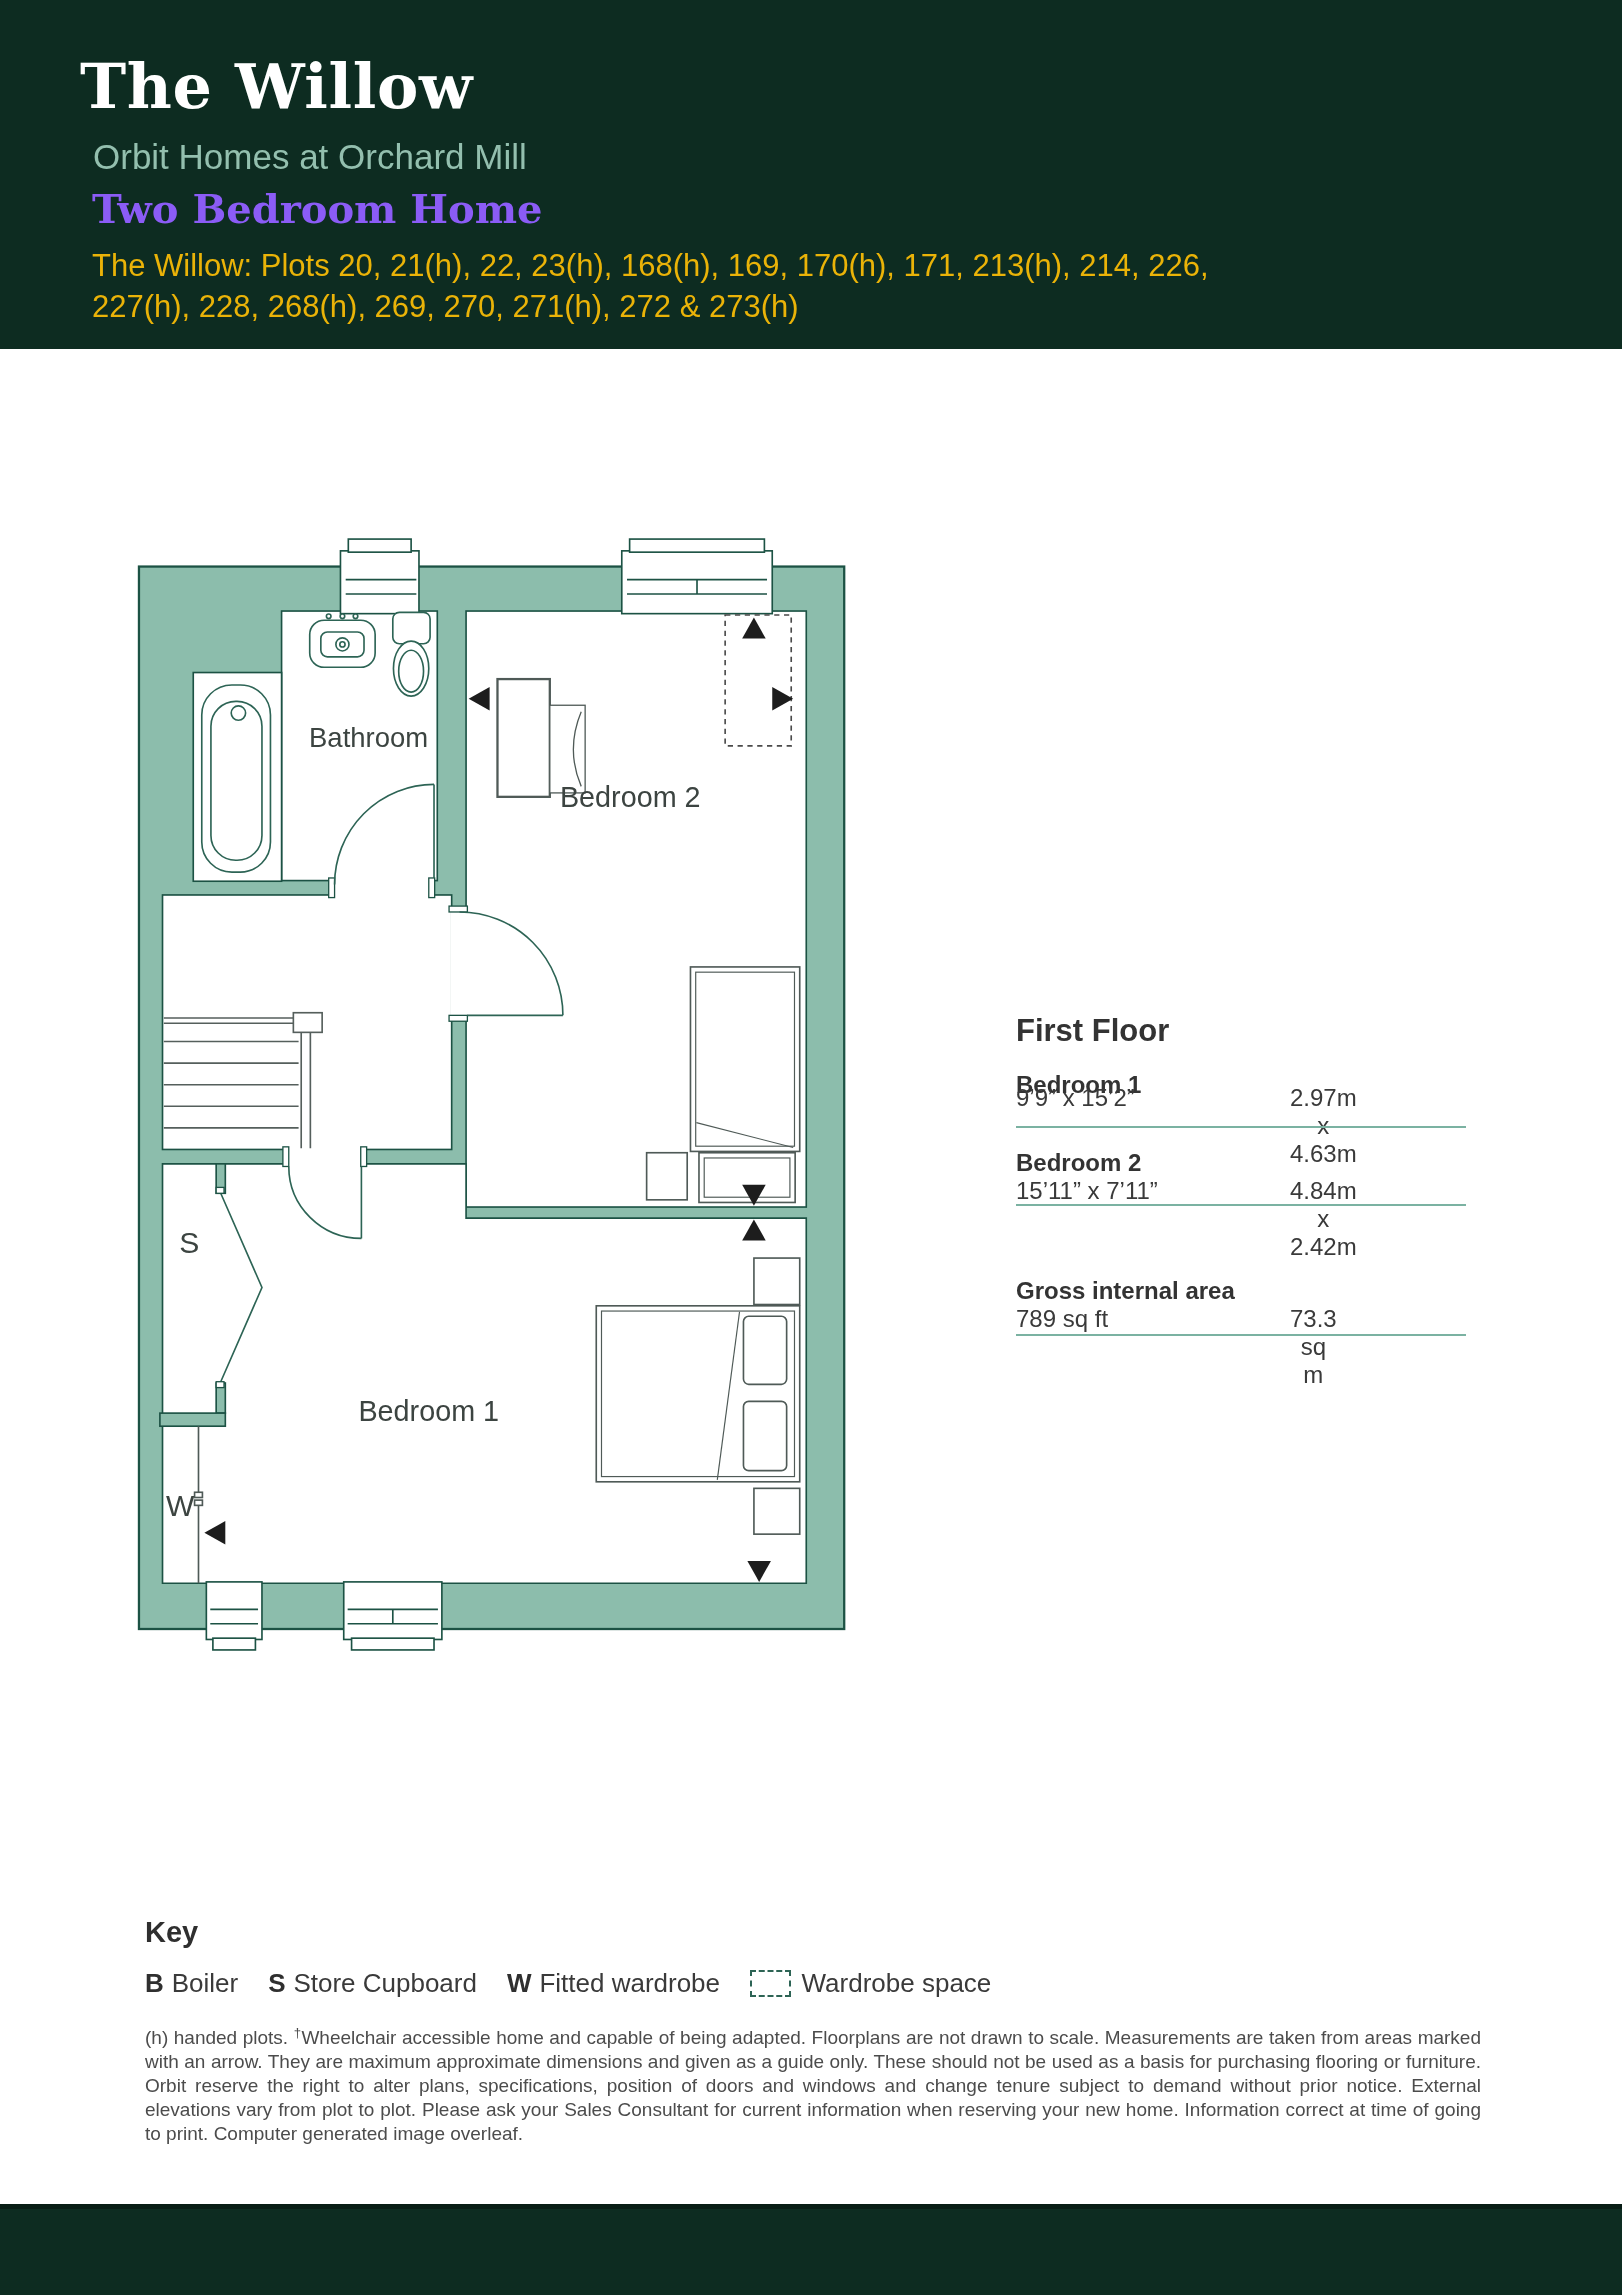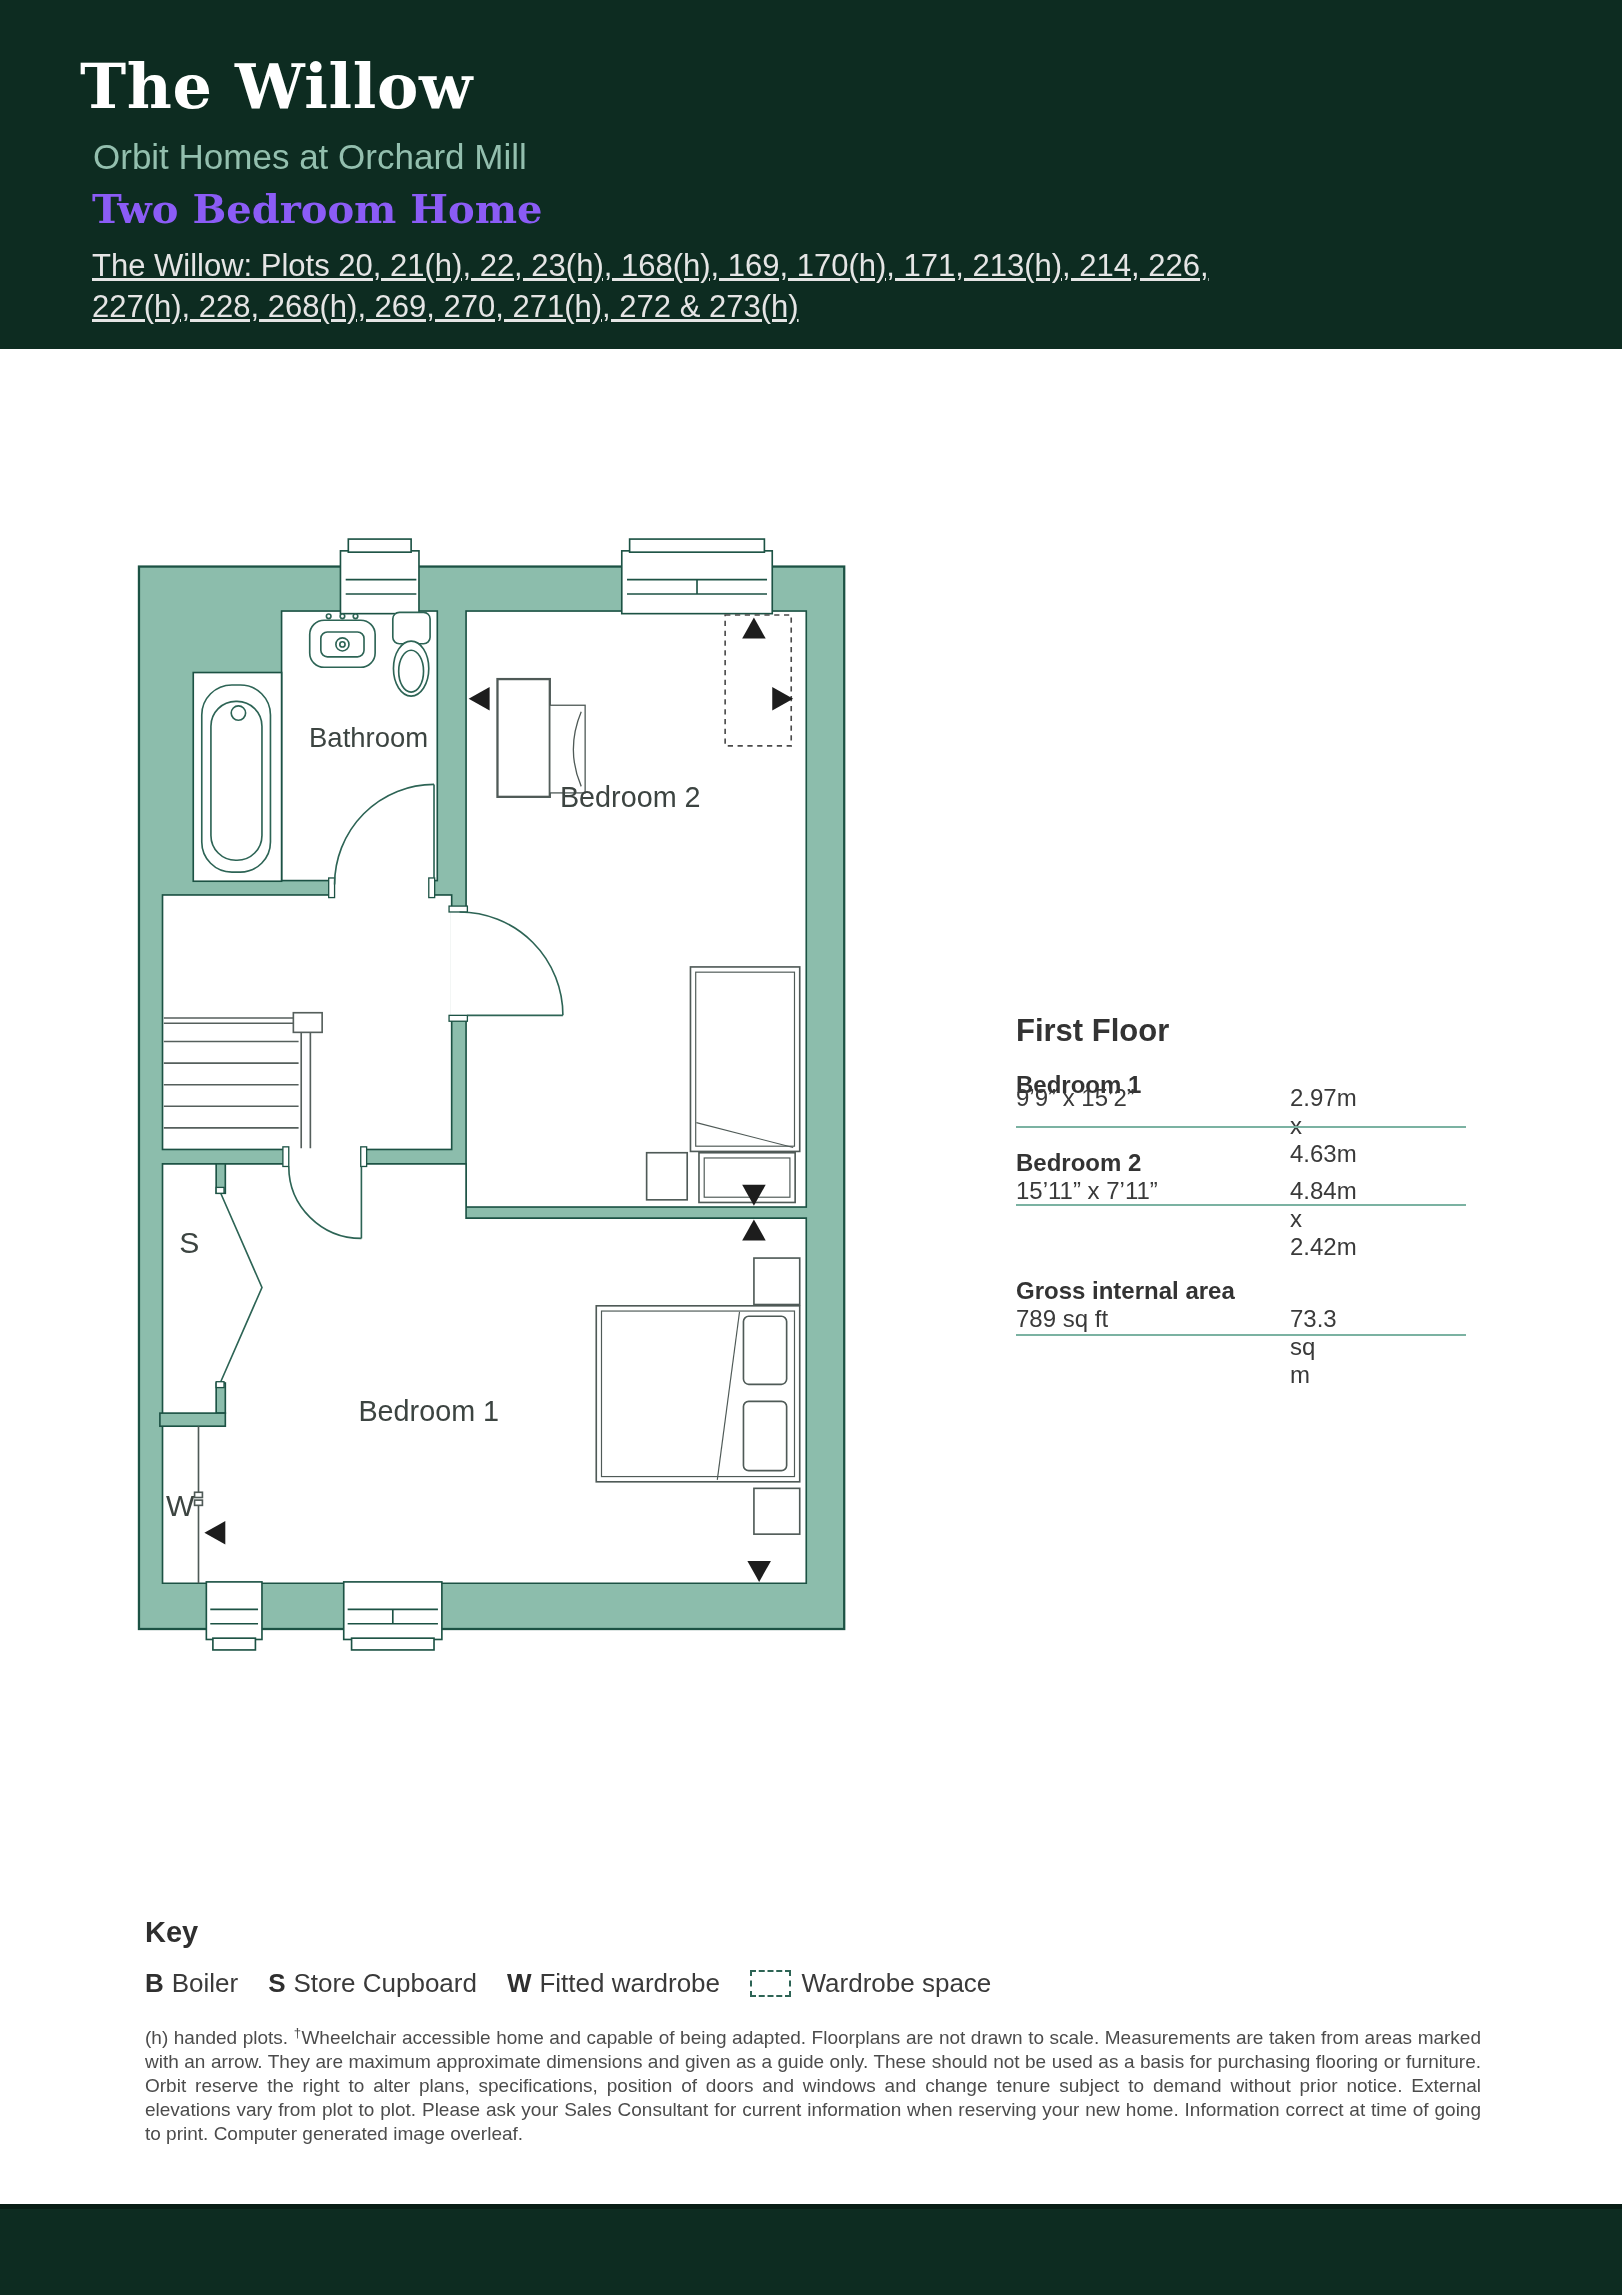--- a/index.html
+++ b/index.html
@@ -5,30 +5,30 @@
   html,body{margin:0;padding:0;background:#ffffff;}
   .page{position:relative;width:1623px;height:2295px;background:#ffffff;overflow:hidden;
         font-family:"Liberation Sans",sans-serif;}
   
   .header{position:absolute;left:0;top:0;width:1623px;height:349px;background:#0d2c21;}
   .title{position:absolute;left:80px;top:50px;font-family:"DejaVu Serif",serif;
          font-weight:700;font-size:62px;color:#ffffff;letter-spacing:0.7px;}
   .subtitle{position:absolute;left:93px;top:137px;font-size:35px;font-weight:500;color:#93bfae;}
   .hometype{position:absolute;left:92px;top:185px;font-family:"DejaVu Serif",serif;
             font-weight:700;font-size:40px;color:#8b5cf6;}
-  .plots{position:absolute;left:92px;top:245px;font-size:31px;color:#e5e5e5;line-height:41px;text-decoration:underline;}
+  .plots{position:absolute;left:92px;top:245px;font-size:31px;color:#eab308;line-height:41px;}
   
   .plan{position:absolute;left:0px;top:0px;}
   .plan text{font-family:"Liberation Sans",sans-serif;fill:#3c4441;}
   
   .panel{position:absolute;left:1016px;top:1013px;width:450px;}
   .panel .heading{position:absolute;left:0;top:0;font-size:31px;font-weight:600;color:#333333;}
   .room-name{position:absolute;left:0;font-size:24px;font-weight:600;color:#333333;}
   .room-dims{position:absolute;left:0;font-size:24px;color:#3a3a3a;}
-  .metric{position:absolute;left:274px;top:0;}
+  .metric{position:absolute;left:274px;top:0;text-align:center;}
   .rule{position:absolute;left:0;width:450px;border-top:2px solid #7bb2a2;}
   
   .key-heading{position:absolute;left:145px;top:1916px;font-size:29px;font-weight:600;color:#2f2f2f;}
   .key-row{position:absolute;left:145px;top:1968px;font-size:26px;color:#3a3a3a;
            display:flex;align-items:center;gap:30px;}
   .key-item{display:flex;align-items:center;gap:7.9px;white-space:nowrap;}
   .key-sym{font-weight:700;color:#2f2f2f;}
   .dash-box{display:inline-block;width:37px;height:23.6px;border:2px dashed #2d6455;margin-right:2.6px;}
   
   .disclaimer{position:absolute;left:145px;top:2021px;width:1336px;font-size:19px;

